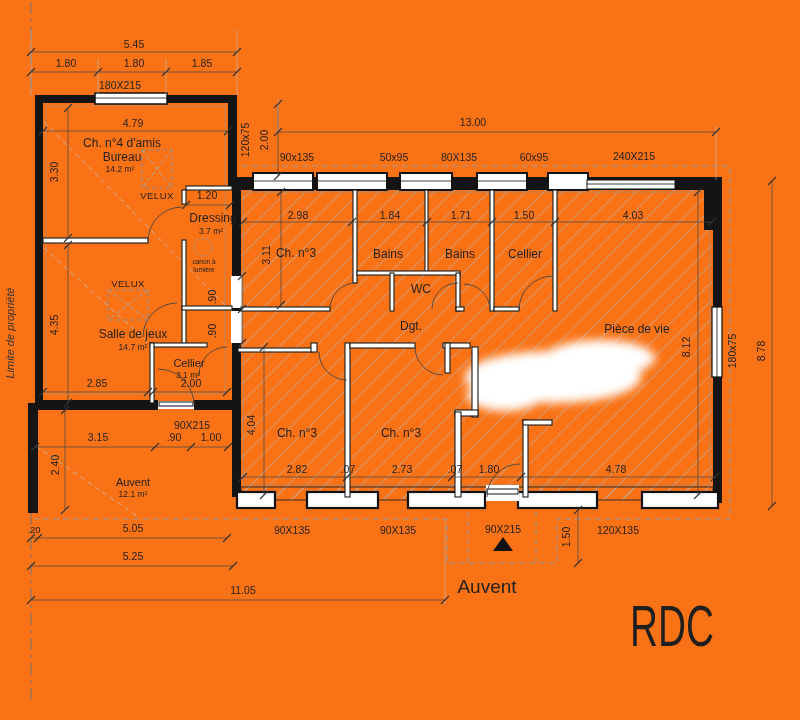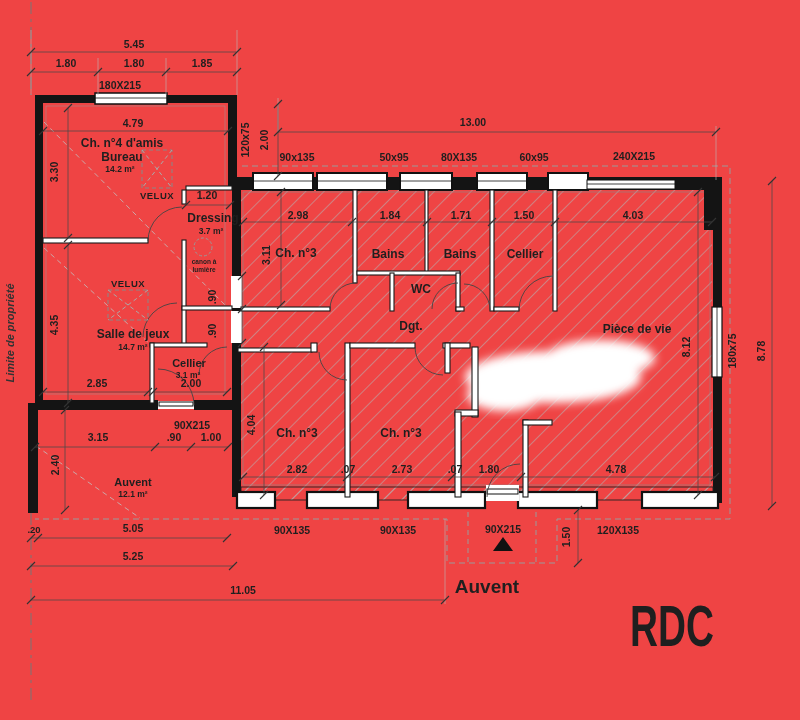--- a/index.html
+++ b/index.html
@@ -1,17 +1,17 @@
 <!DOCTYPE html>
 <html><head>
 <meta charset="utf-8">
 <style>
   html,body{margin:0;padding:0;background:#fff;}
-  #stage{position:relative;width:800px;height:720px;background:#ef4444;overflow:hidden;
-         font-family:"Liberation Sans", sans-serif;font-weight:bold;}
+  #stage{position:relative;width:800px;height:720px;background:#f97316;overflow:hidden;
+         font-family:"Liberation Sans", sans-serif;}
   svg{position:absolute;left:0;top:0;}
   text{fill:#1f1f1f;font-family:"Liberation Sans", sans-serif;}
   .dim{font-size:10.5px;}
   .winlabel{font-size:10.5px;}
   .room{font-size:12px;}
   .room-sm{font-size:11px;}
   .area{font-size:8.5px;}
   .tiny{font-size:6.5px;}
   .velux{font-size:9.5px;letter-spacing:.5px;}
   .doorlabel{font-size:10.5px;}

